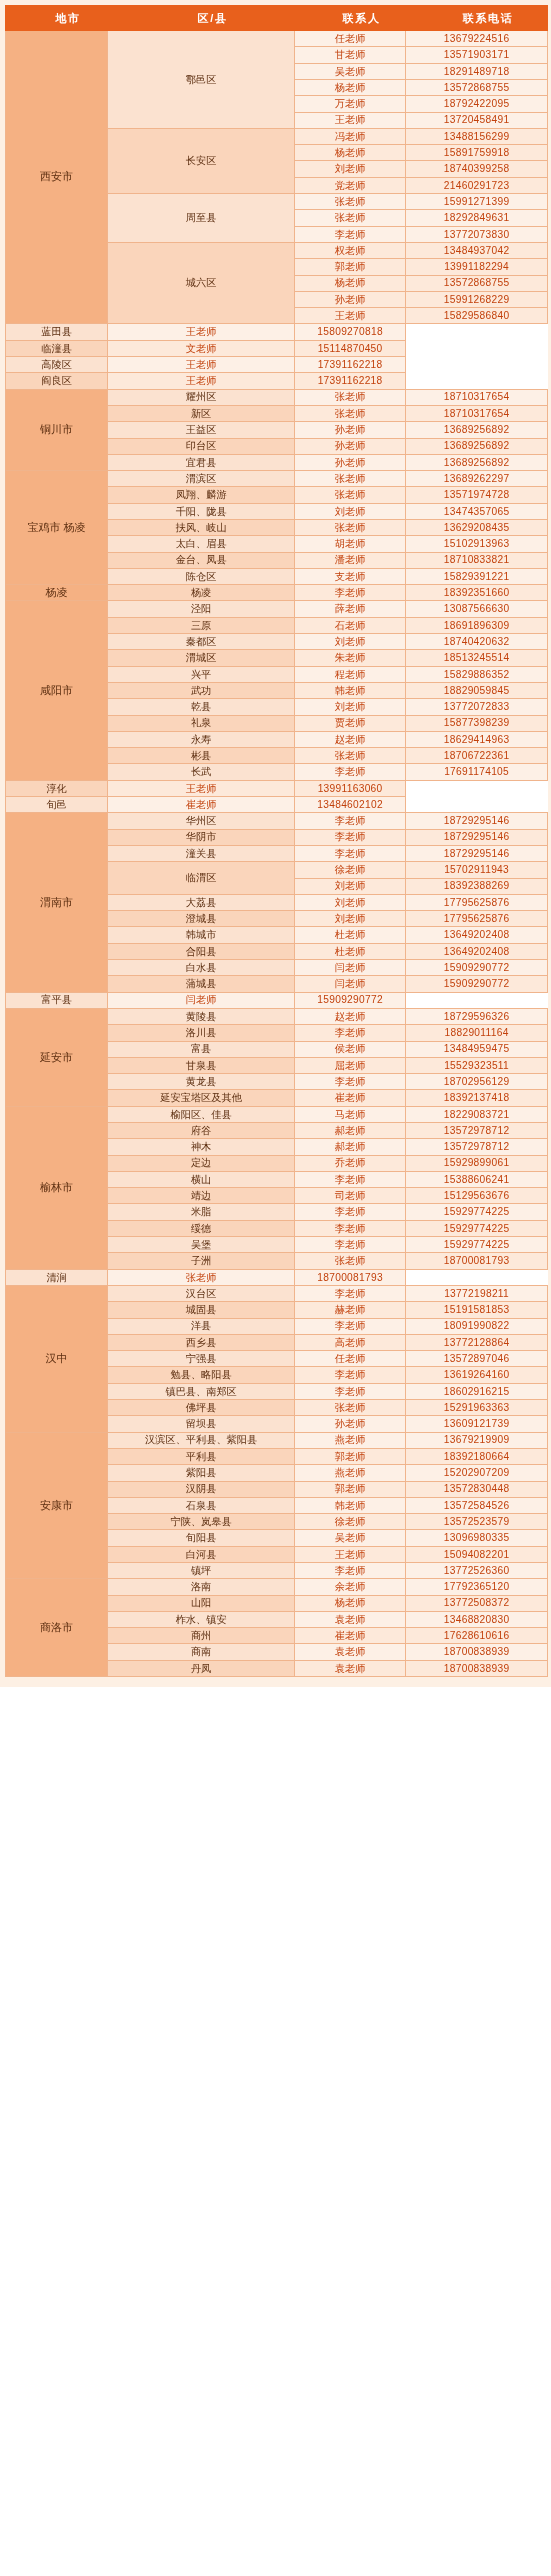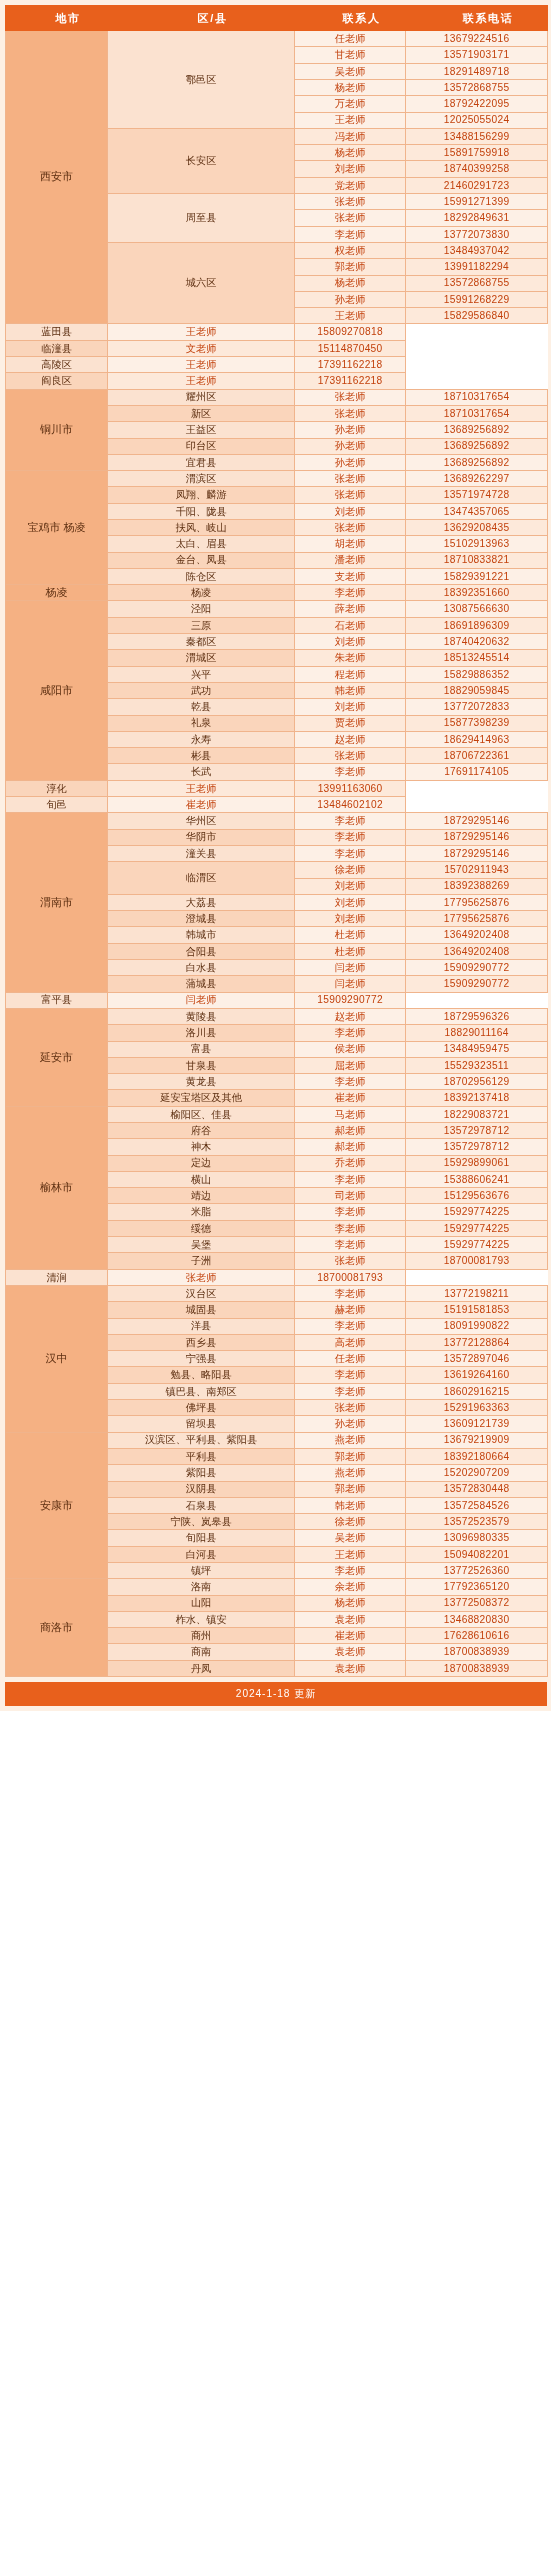--- a/index.html
+++ b/index.html
@@ -124,21 +124,21 @@
         <tr>
           <td class="person">杨老师</td>
           <td class="phone">13572868755</td>
         </tr>
         <tr>
           <td class="person">万老师</td>
           <td class="phone">18792422095</td>
         </tr>
         <tr>
           <td class="person">王老师</td>
-          <td class="phone">12025055024</td>
+          <td class="phone">13720458491</td>
         </tr>
         <tr class="band-b">
           <td class="district" rowspan="4">长安区</td>
           <td class="person">冯老师</td>
           <td class="phone">13488156299</td>
         </tr>
         <tr class="band-b">
           <td class="person">杨老师</td>
           <td class="phone">15891759918</td>
         </tr>
@@ -605,16 +605,15 @@
           <td class="phone">18700838939</td>
         </tr>
         <tr class="band-b">
           <td class="district">丹凤</td>
           <td class="person">袁老师</td>
           <td class="phone">18700838939</td>
         </tr>
       </tbody>
   </table>
   <div class="footer-spacer"></div>
-  <div class="footer">2024-1-18 更新</div>
   <div class="footer-spacer"></div>
 </div>
 
 
 </body></html>

